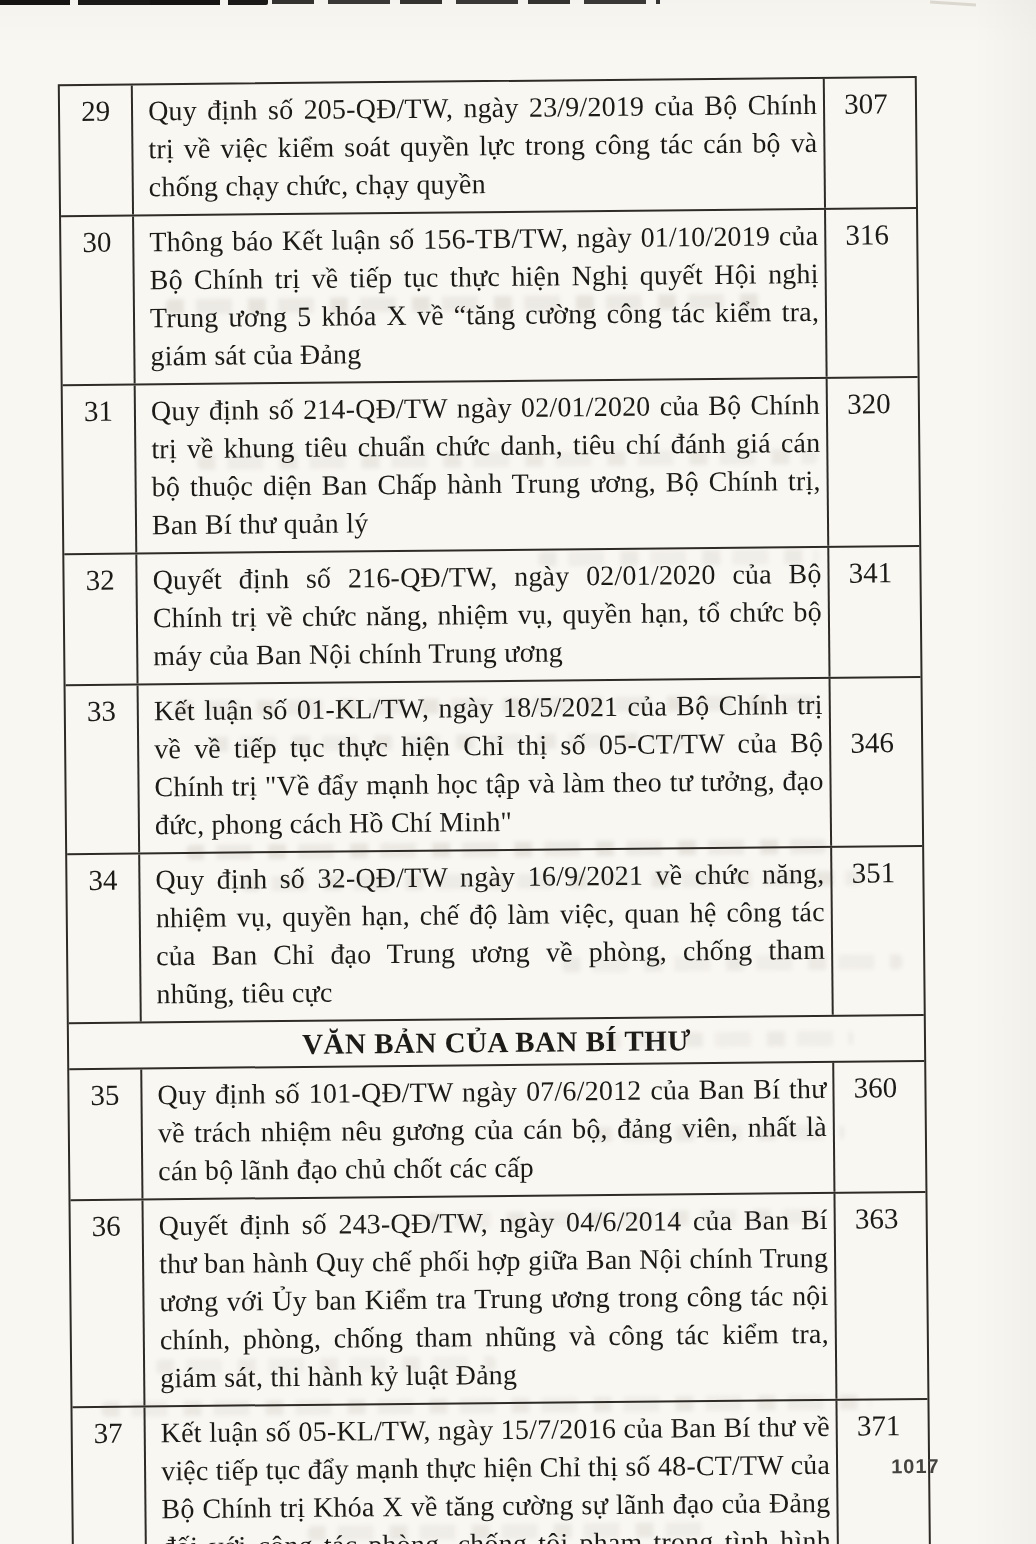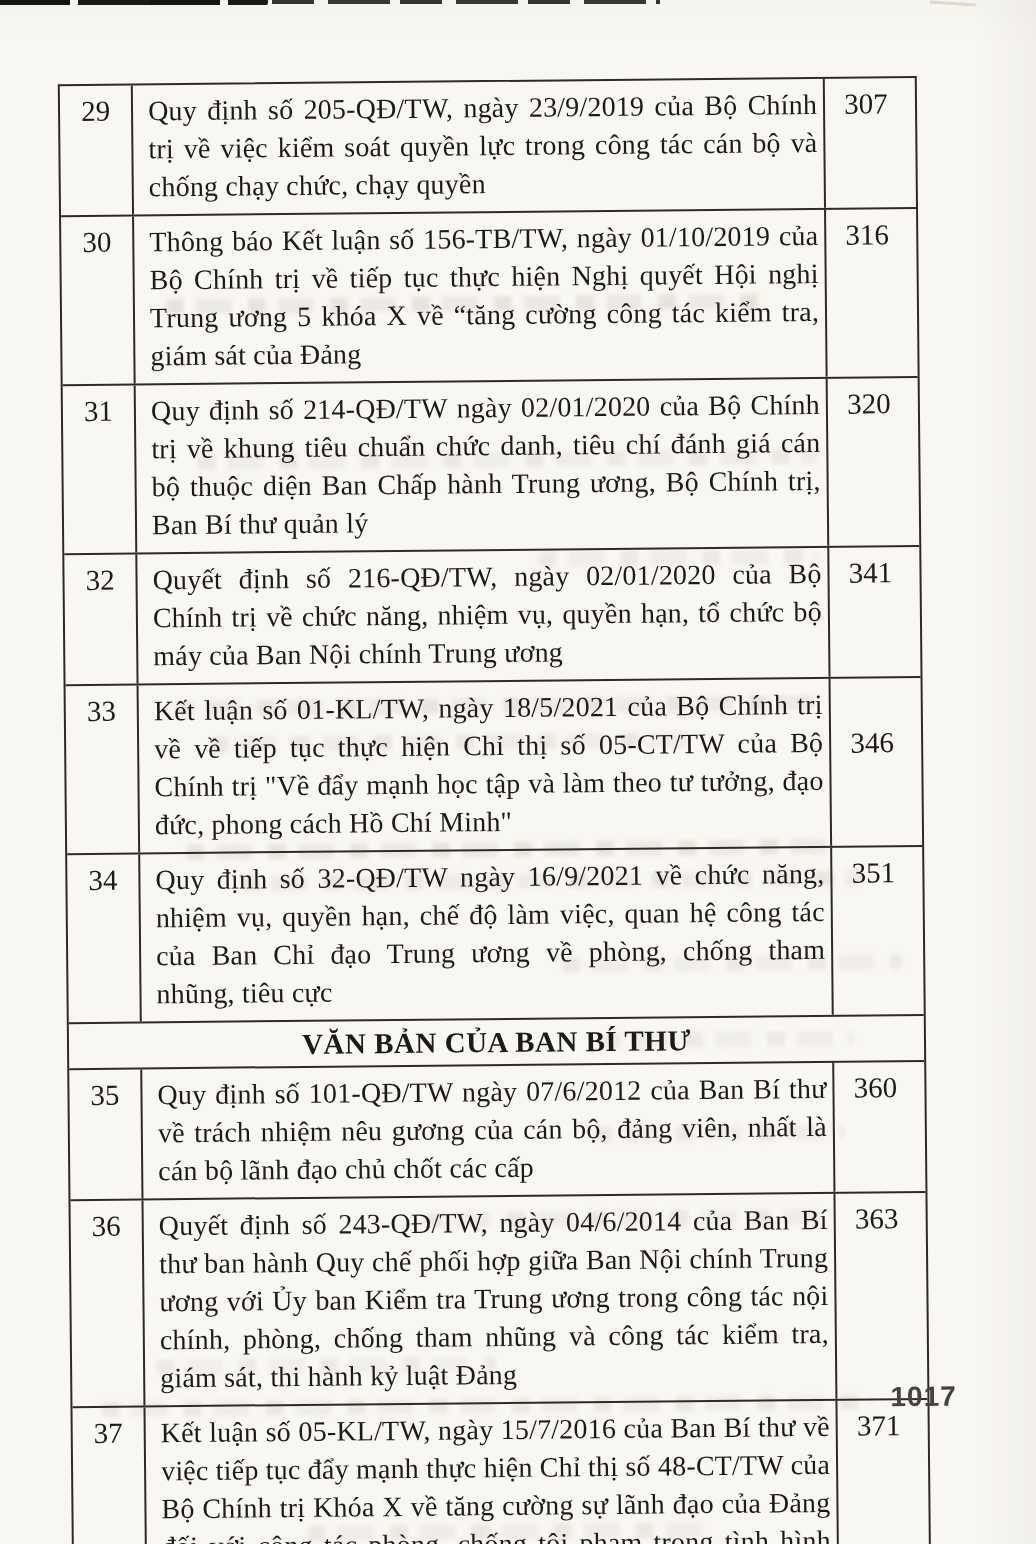--- a/index.html
+++ b/index.html
@@ -94,23 +94,23 @@
     display: block;
     border-bottom: 2px solid #2e2b27;
     text-align: center;
     font-weight: bold;
     font-size: 29px;
     line-height: 44px;
     letter-spacing: 0.5px;
   }
   .folio {
     position: absolute;
-    left: 884px; top: 1385px;
+    left: 884px; top: 1459px;
     font-family: "Liberation Sans", "DejaVu Sans", sans-serif;
-    font-size: 28px;
+    font-size: 20px;
     font-weight: bold;
     color: #454340;
     letter-spacing: 1px;
   }
   
   .ghost {
     position: absolute;
     height: 15px;
     filter: blur(2px);
     opacity: .26;

